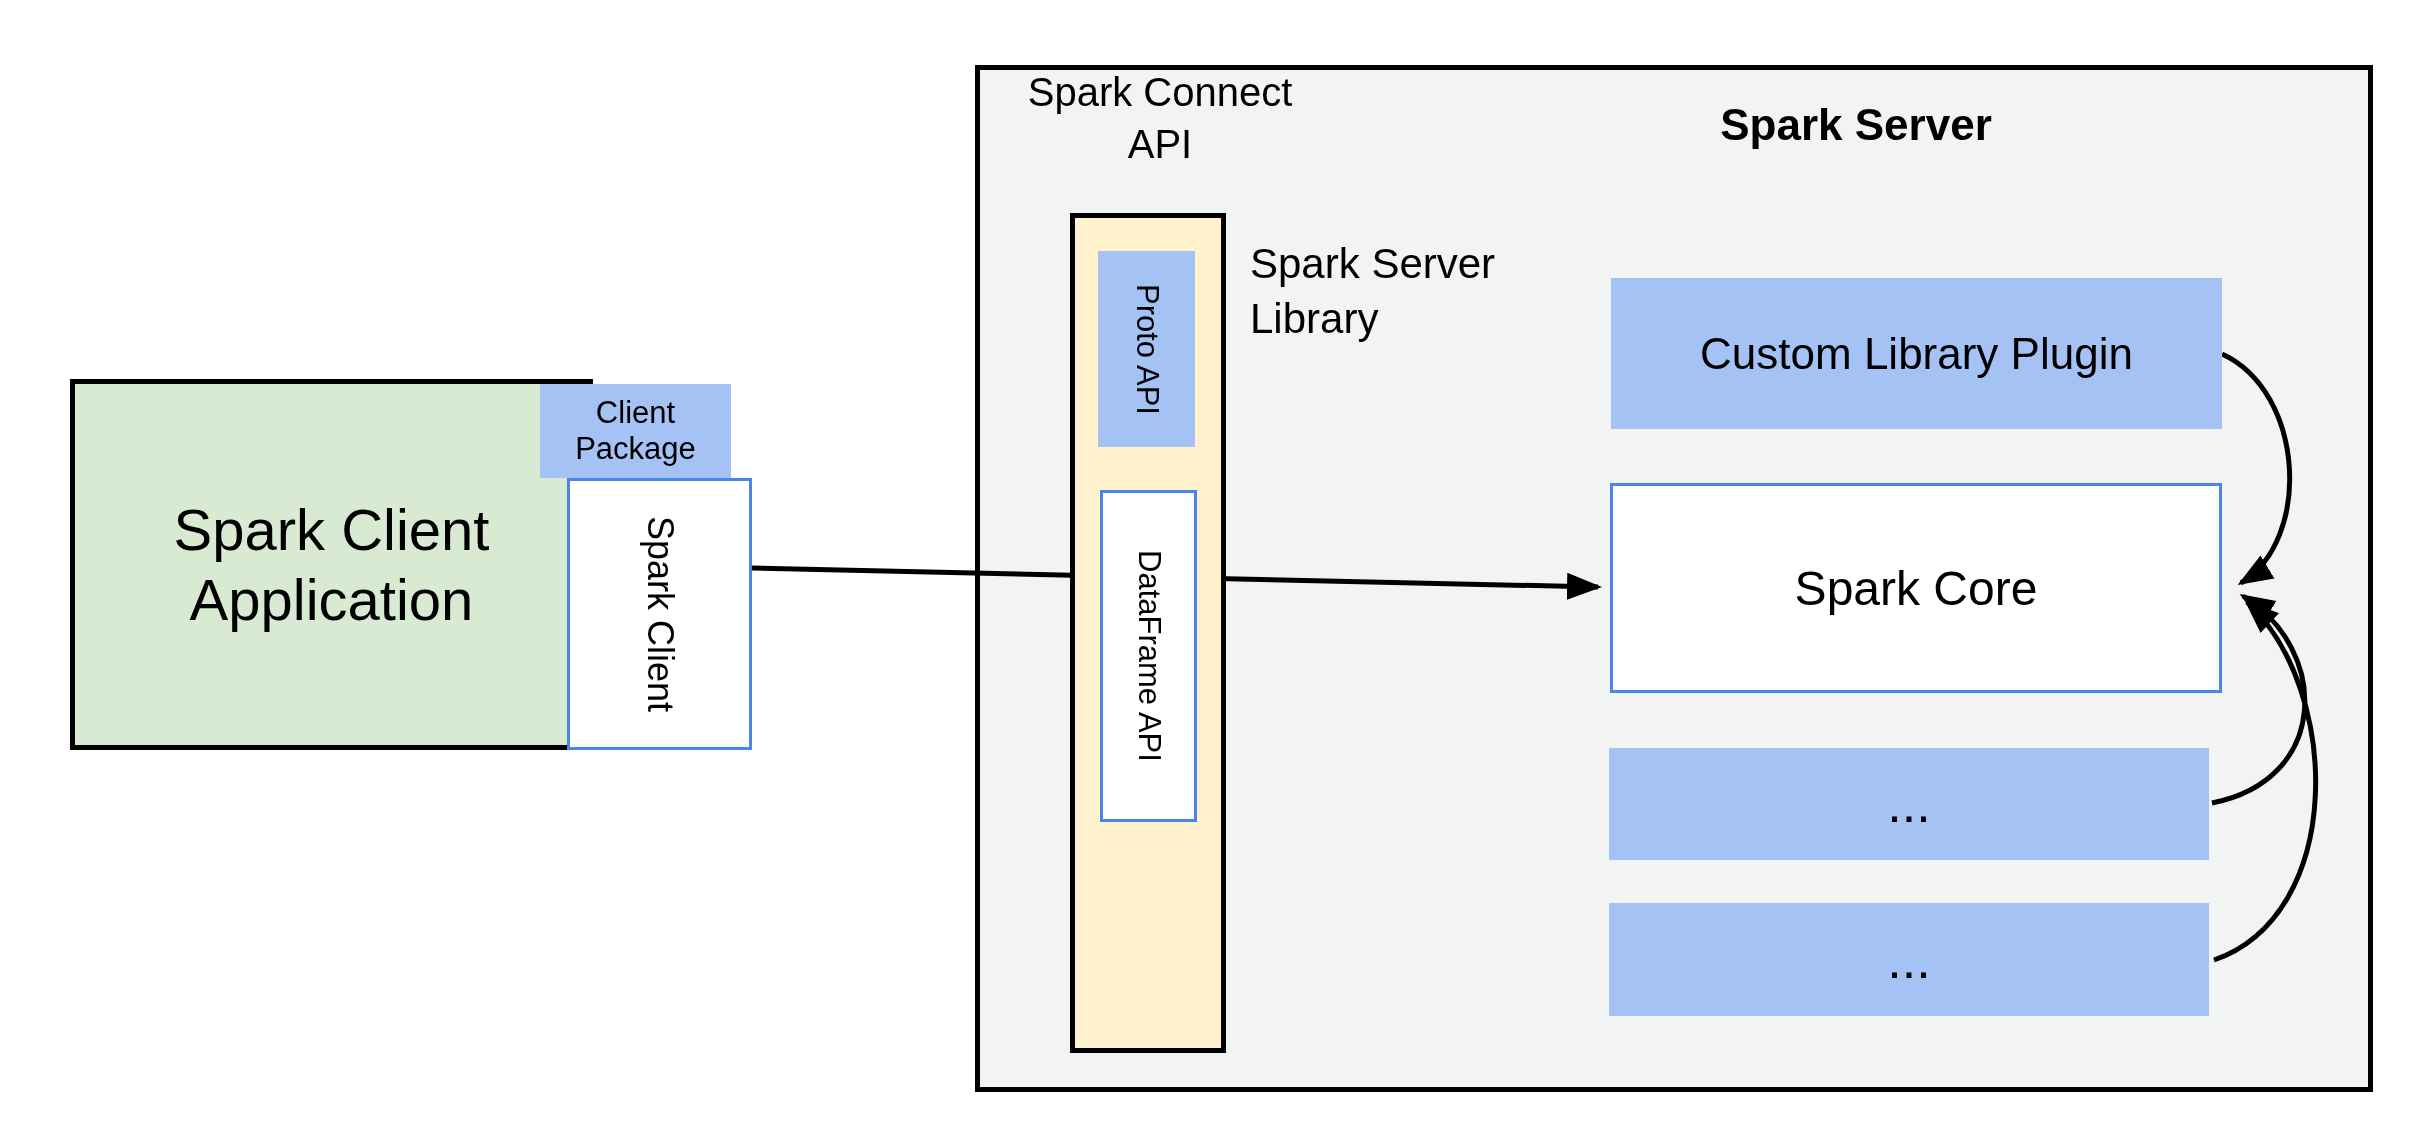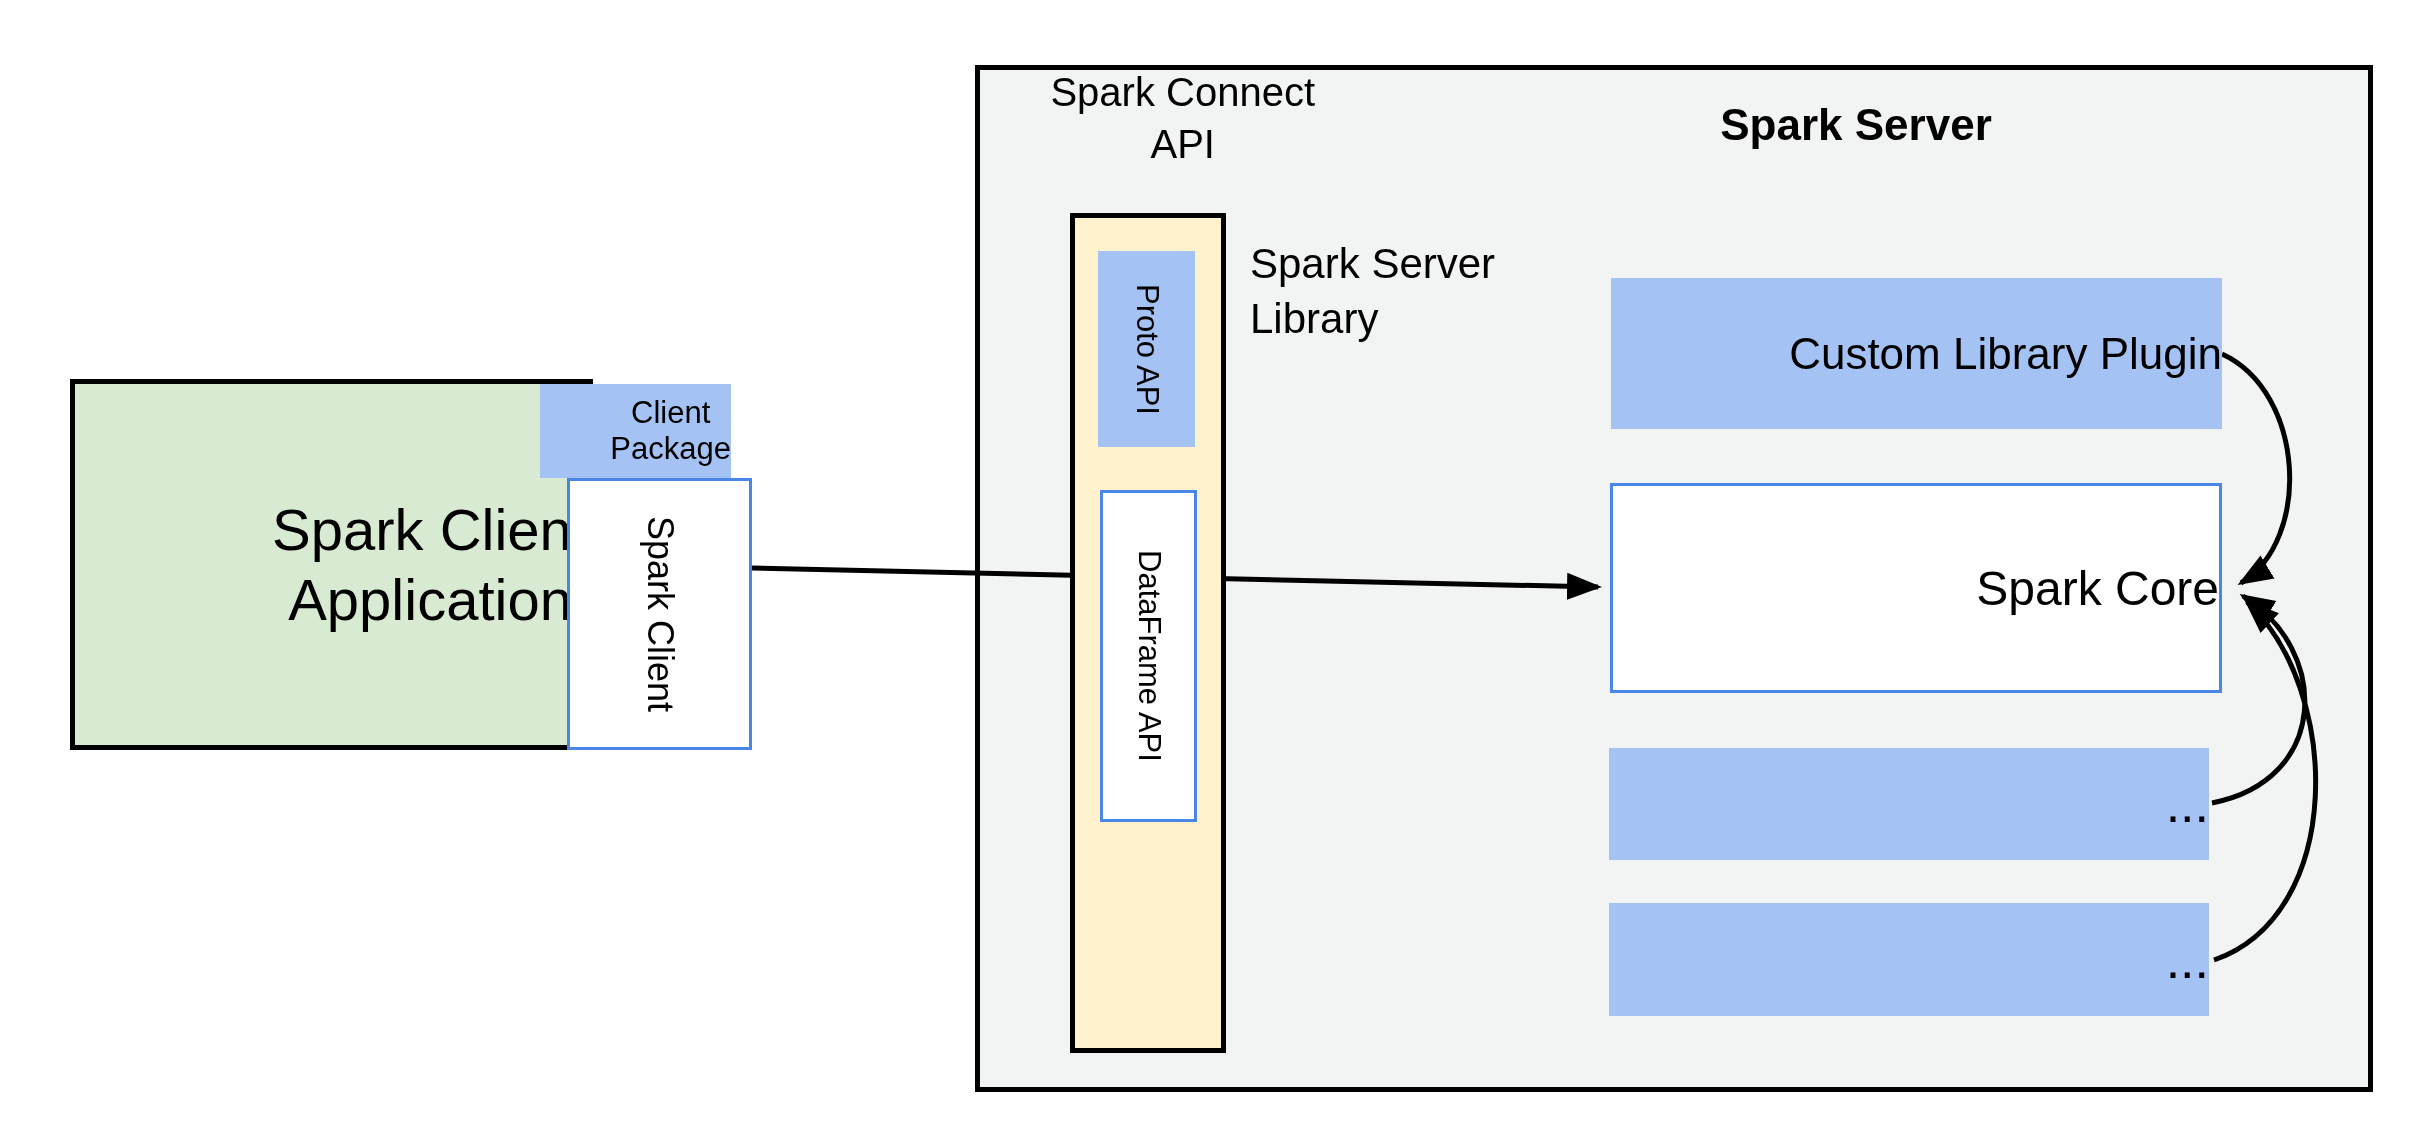--- a/index.html
+++ b/index.html
@@ -5,21 +5,21 @@
   html,body{margin:0;padding:0;background:#ffffff;}
   #canvas{
     position:relative;
     width:2435px;height:1135px;
     background:#ffffff;
     font-family:"Liberation Sans", sans-serif;
     color:#000;
     overflow:hidden;
   }
   .abs{position:absolute;box-sizing:border-box;}
-  .center{display:flex;align-items:center;justify-content:flex-end;text-align:center;}
+  .center{display:flex;align-items:center;justify-content:center;text-align:center;}
   .pre{white-space:pre-line;}
 
   
   #server-container{
     left:975px;top:65px;width:1398px;height:1027px;
     background:var(--server_fill);
     border:5px solid var(--line_black);
     z-index:0;
   }
 

